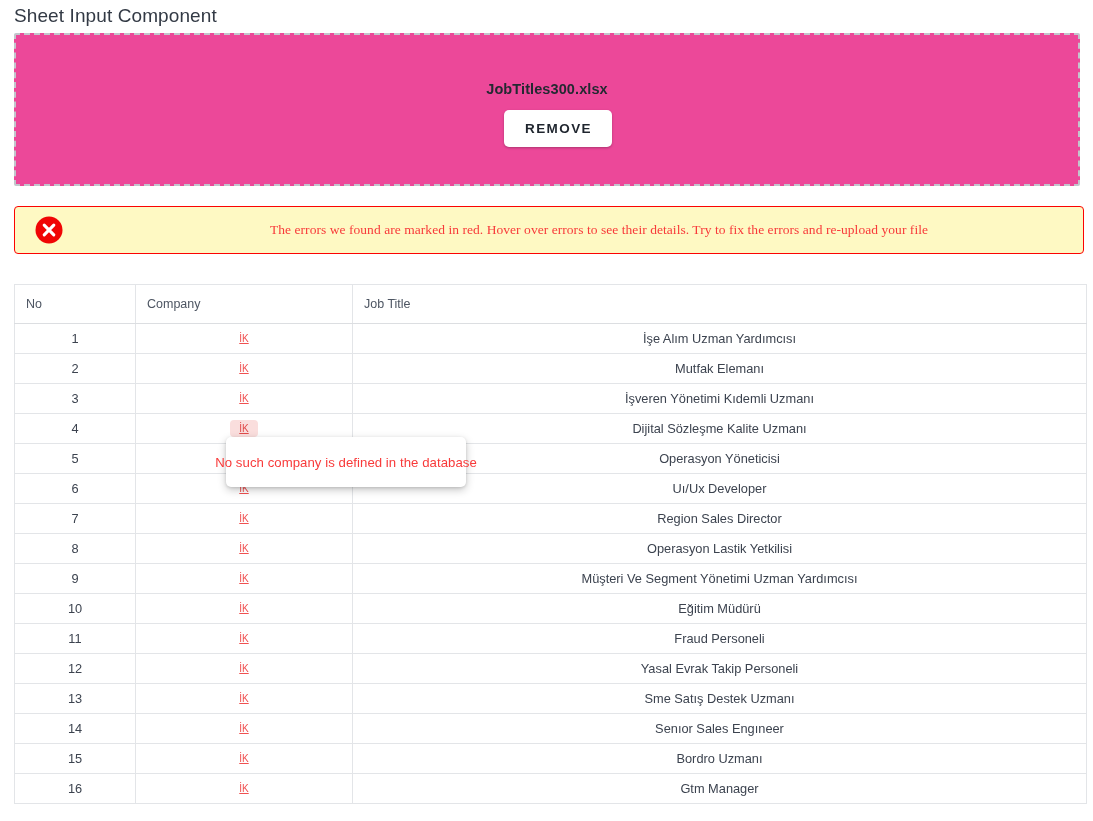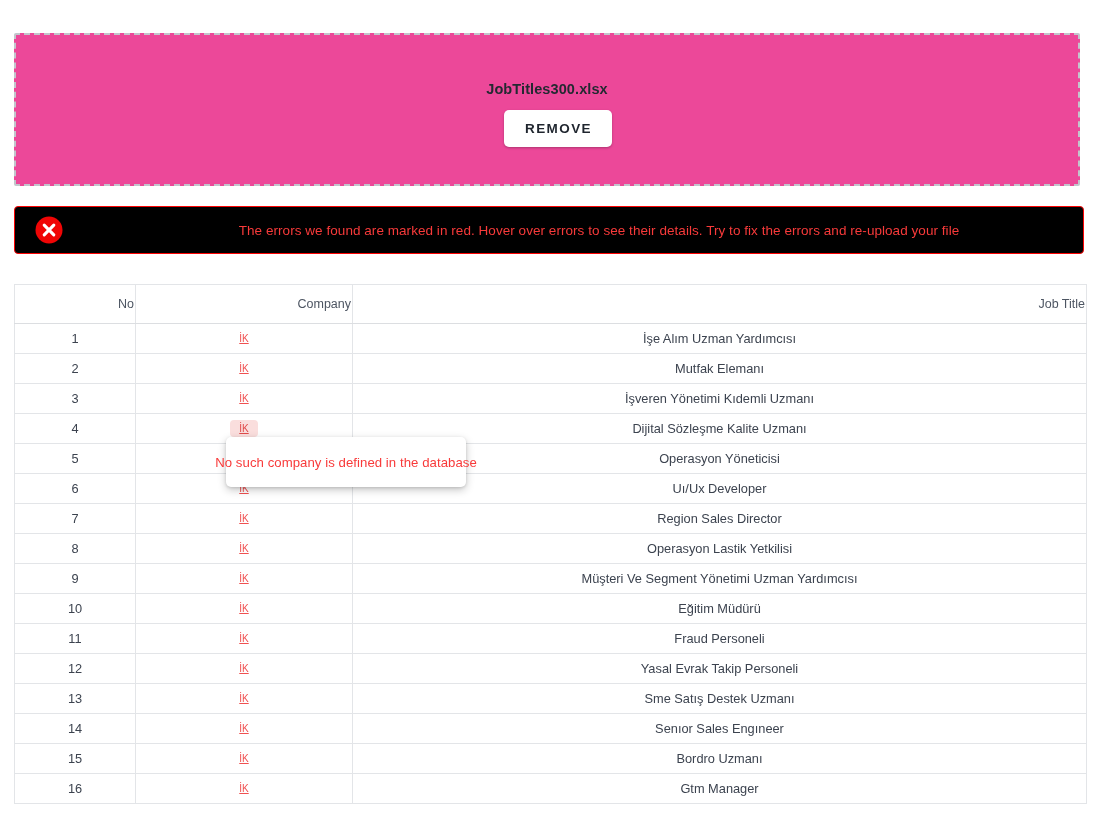--- a/index.html
+++ b/index.html
@@ -70,21 +70,22 @@
 
   
   .error-banner {
     position: absolute;
     left: 14px;
     top: 206px;
     width: 1070px;
     height: 48px;
     border: 1px solid #fb0303;
     border-radius: 4px;
-    background: #000000;
+    background: #fef9c3;
+    font-family: Liberation Serif, serif;
   }
   .error-icon {
     position: absolute;
     left: 20px;
     top: 50%;
     transform: translateY(-50%);
     width: 28px;
     height: 28px;
   }
   .error-text {
@@ -113,21 +114,21 @@
   }
   table.grid th, table.grid td {
     border: 1px solid #e3e5e8;
     background: #ffffff;
   }
   table.grid th {
     height: 39px;
     font-weight: 400;
     font-size: 12.5px;
     color: #4d5562;
-    text-align: right;
+    text-align: left;
     padding-left: 11px;
     vertical-align: middle;
     border-bottom-color: #dcdee1;
   }
   table.grid td {
     height: 30px;
     font-size: 12.8px;
     color: #3c434f;
     text-align: center;
     vertical-align: middle;
@@ -172,20 +173,21 @@
     color: #f83a3a;
     letter-spacing: 0.05px;
     white-space: nowrap;
   }
 </style>
 </head>
 <body>
 
 <div id="page">
 
+  <div class="page-title">Sheet Input Component</div>
 
   <div class="dropzone">
     <div class="dropzone-inner">
       <div class="file-name">JobTitles300.xlsx</div>
       <button class="remove-btn">REMOVE</button>
     </div>
   </div>
 
   <div class="error-banner">
     <span class="error-icon">

